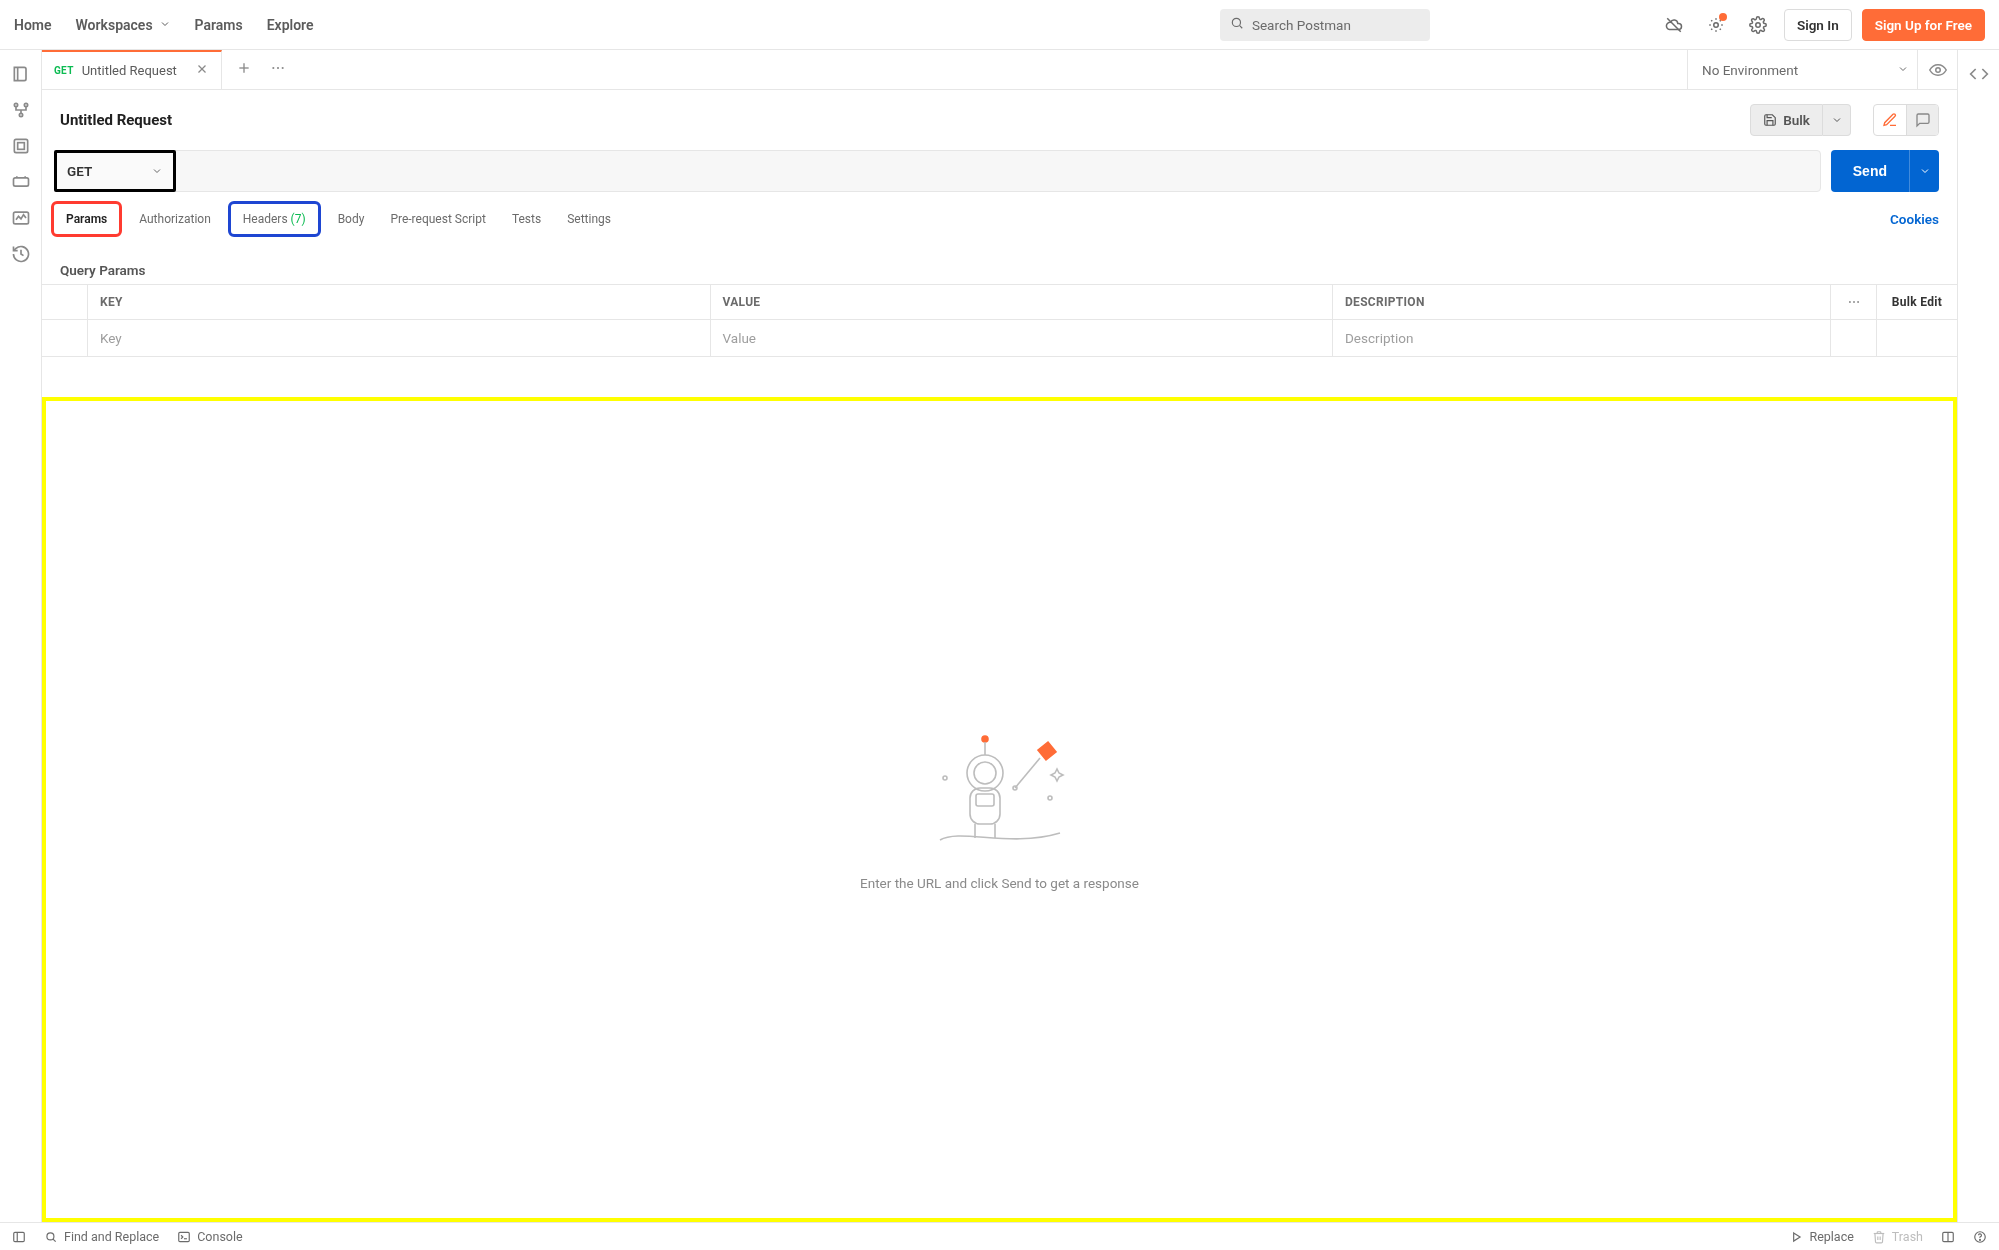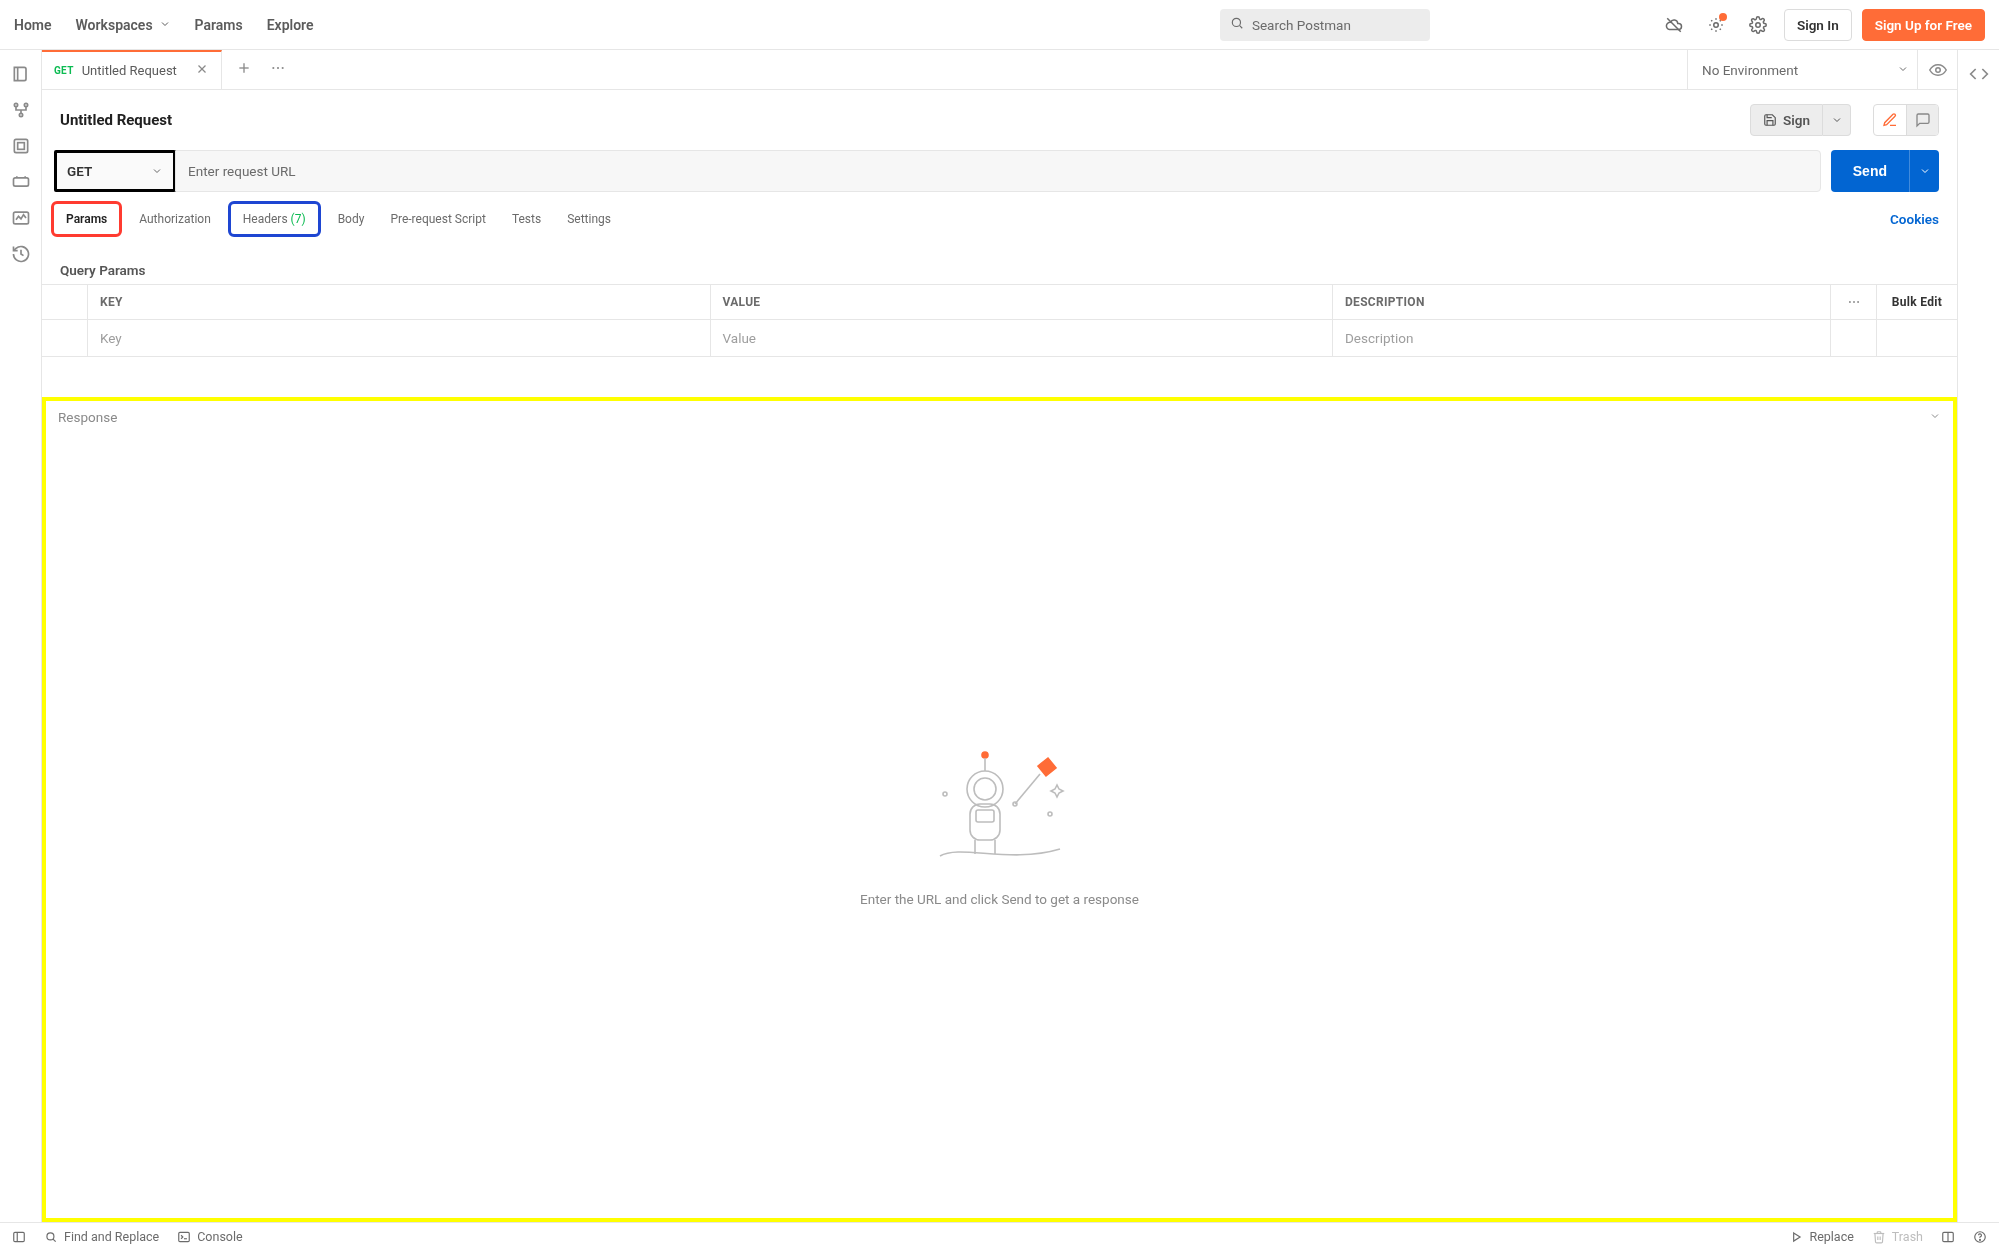--- a/index.html
+++ b/index.html
@@ -294,21 +294,21 @@
     <div class="req-header">
       <span class="req-title">Untitled Request</span>
       <div class="spacer"></div>
       <div class="save-group">
         <span class="save-btn">
           <svg width="14" height="14" viewBox="0 0 24 24" fill="none" stroke="currentColor" stroke-width="2">
               <path d="M19 21H5a2 2 0 0 1-2-2V5a2 2 0 0 1 2-2h11l5 5v11a2 2 0 0 1-2 2z"></path>
               <polyline points="17 21 17 13 7 13 7 21"></polyline>
               <polyline points="7 3 7 8 15 8"></polyline>
             </svg>
-          <span>Sign</span>
+          <span>Bulk</span>
         </span>
         <span class="save-caret">
           <svg width="12" height="12" viewBox="0 0 24 24" fill="none" stroke="currentColor" stroke-width="2">
               <polyline points="6 9 12 15 18 9"></polyline>
             </svg>
         </span>
       </div>
       <div class="pencil-group">
         <span class="pencil-btn">
           <svg width="16" height="16" viewBox="0 0 24 24" fill="none" stroke="currentColor" stroke-width="2">
@@ -324,23 +324,20 @@
       </div>
     </div>
 
     <div class="url-row">
       <div class="url-box">
         <div class="method-select">
           <span>GET</span>
           <svg viewBox="0 0 24 24" fill="none" stroke="currentColor" stroke-width="2">
               <polyline points="6 9 12 15 18 9"></polyline>
             </svg>
-        </div>
-        <div class="url-input">
-          <span>Enter request URL</span>
         </div>
       </div>
       <div class="send-group">
         <button class="send-btn">Send</button>
         <button class="send-caret">
           <svg width="12" height="12" viewBox="0 0 24 24" fill="none" stroke="currentColor" stroke-width="2">
               <polyline points="6 9 12 15 18 9"></polyline>
             </svg>
         </button>
       </div>
@@ -383,29 +380,20 @@
         <div>Key</div>
         <div>Value</div>
         <div>Description</div>
         <div></div>
         <div></div>
       </div>
     </div>
 
     <div class="response-wrap">
       <div class="response-panel">
-        <div class="response-header">
-          <span>Response</span>
-          <div class="spacer"></div>
-          <span>
-            <svg width="12" height="12" viewBox="0 0 24 24" fill="none" stroke="currentColor" stroke-width="2">
-                <polyline points="6 9 12 15 18 9"></polyline>
-              </svg>
-          </span>
-        </div>
         <div class="response-body">
           <span class="illus">
             <svg width="160" height="130" viewBox="0 0 160 130" fill="none" stroke="currentColor" stroke-width="1.6">
               <circle cx="65" cy="45" r="18"></circle>
               <circle cx="65" cy="45" r="11" fill="#fff"></circle>
               <circle cx="65" cy="11" r="3" fill="#ff6c37" stroke="#ff6c37"></circle>
               <line x1="65" y1="14" x2="65" y2="27"></line>
               <rect x="50" y="60" width="30" height="36" rx="10"></rect>
               <rect x="56" y="66" width="18" height="12" rx="2"></rect>
               <line x1="55" y1="110" x2="55" y2="96"></line>

